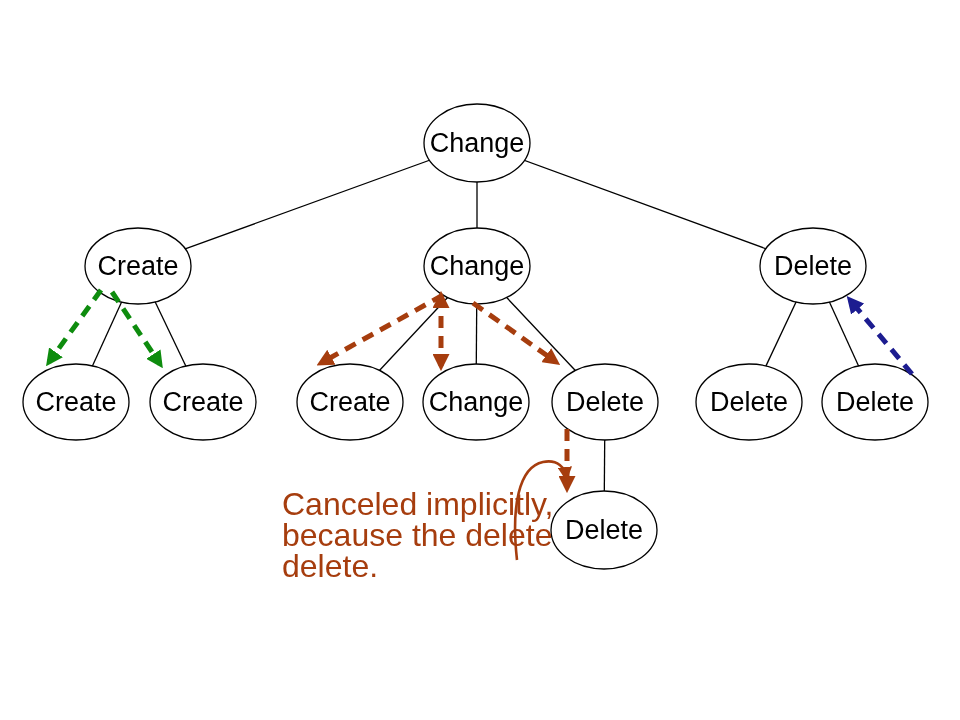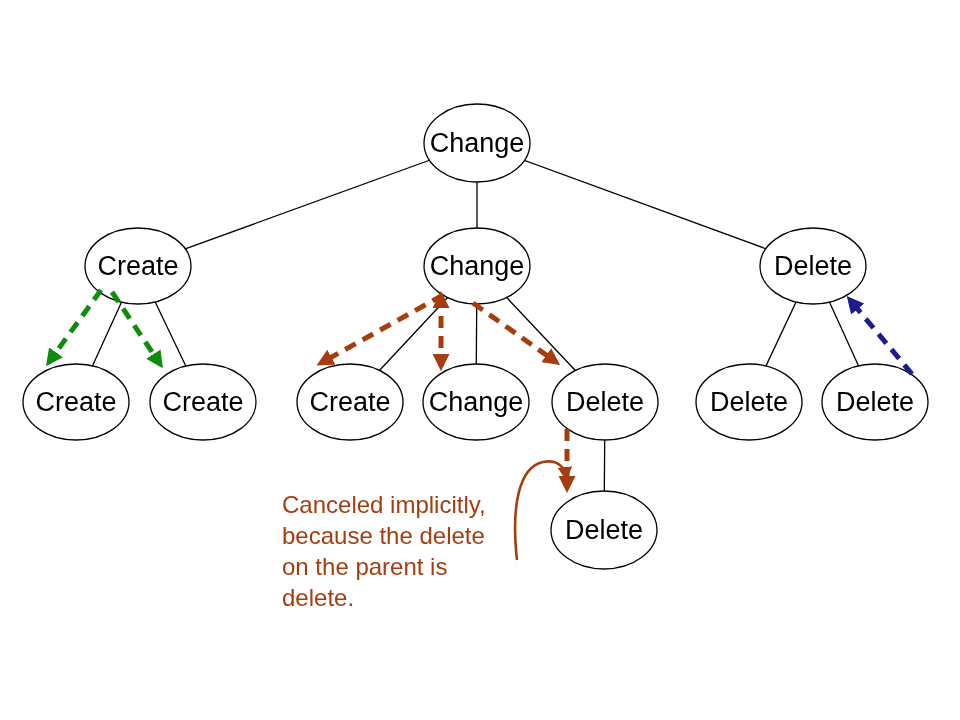--- a/index.html
+++ b/index.html
@@ -39,21 +39,21 @@
     stroke-dasharray: 12 8;
   }
   .curve-arrow {
     fill: none;
     stroke-width: 2.6;
   }
   .annotation {
     position: absolute;
     left: 282px;
     top: 489px;
-    font-size: 24px;
+    font-size: 32px;
     line-height: 31px;
     color: #A63D0E;
     white-space: nowrap;
   }
   .annotation span { display: block; }
 </style>
 </head>
 <body>
 
 <div class="slide">
@@ -150,17 +150,16 @@
 
       <line class="dashed-arrow" x1="912" y1="374" x2="850" y2="300" marker-end="url(#ah-navy)" stroke="#1C1C90"></line>
 
       <path class="curve-arrow" d="M 517 560 C 511 506 519 467 543 462 C 558 459 565 468 566 477" marker-end="url(#ah-brown-sm)" stroke="#A63D0E"></path>
     </g>
   </svg>
 
   <div class="annotation">
     <span>Canceled implicitly,</span>
     <span>because the delete</span>
-    <span>on the parent is</span>
     <span>delete.</span>
   </div>
 
 </div>
 
 </body></html>

